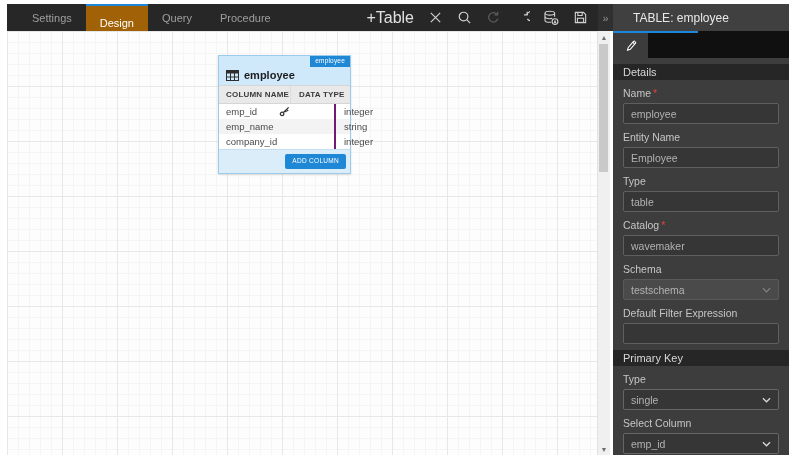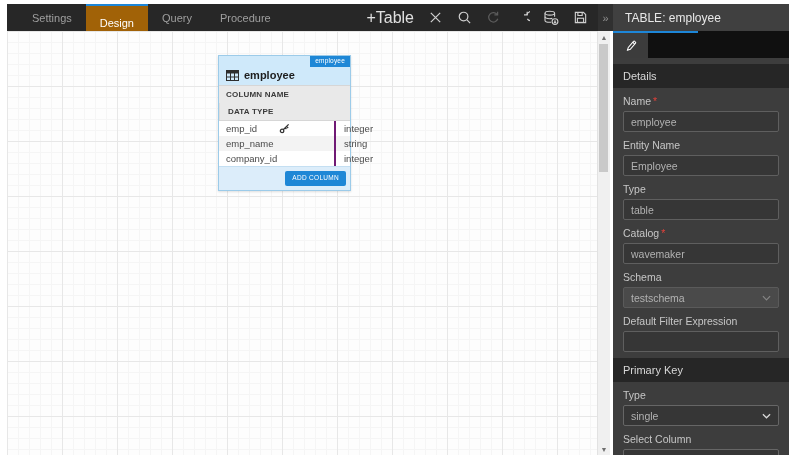--- a/index.html
+++ b/index.html
@@ -37,42 +37,42 @@
   .vscroll .thumb{position:absolute;left:1px;top:13px;width:9px;height:128px;background:#c9c9c9;cursor:pointer;}
 
   
   .card{position:absolute;left:211px;top:24px;width:131px;background:#ffffff;
         border:1px solid #9ccbe9;box-shadow:0 1px 2px rgba(0,0,0,.12);cursor:move;}
   .card-badge{position:absolute;top:0;right:0;background:#1e87d6;color:#ffffff;font-size:6.5px;
               padding:2px 5px;line-height:1;letter-spacing:.2px;}
   .card-header{background:#cfe9fa;height:29px;display:flex;align-items:flex-end;padding:0 0 4px 7px;box-sizing:border-box;}
   .card-header svg{display:block;margin-right:5px;}
   .card-title{font-size:11px;font-weight:bold;color:#1d1d1d;line-height:12px;}
-  .thead{display:flex;background:#e9e9e9;border-top:1px solid #d6d6d6;border-bottom:1px solid #d6d6d6;flex-direction:column;}
+  .thead{display:flex;background:#e9e9e9;border-top:1px solid #d6d6d6;border-bottom:1px solid #d6d6d6;}
   .thead .c1,.trow .c1{width:64px;padding-left:7px;flex:none;}
   .thead .c2,.trow .c2{flex:1;padding-left:8px;border-left:1px solid #dcdcdc;}
   .thead div{font-size:8px;font-weight:bold;color:#3a3a3a;padding-top:4px;padding-bottom:4px;letter-spacing:.2px;}
   .trow{display:flex;align-items:center;height:15px;font-size:9.5px;color:#4a4a4a;cursor:pointer;}
   .trow.alt{background:#f3f3f3;align-items:center;}
   .trow .c1{display:flex;align-items:center;justify-content:space-between;padding-right:4px;}
   .trow .c2{border-left:2px solid #701a75;align-self:stretch;display:flex;align-items:center;margin-left:40px;}
   .card-footer{position:relative;height:23px;background:#dcedfa;border-top:1px solid #c4dff2;}
   .add-col-btn{position:absolute;right:4px;top:4px;background:#1e87d6;color:#ffffff;border:none;
                font-size:6.5px;padding:4px 7px;line-height:1;border-radius:2px;cursor:pointer;
                font-family:inherit;letter-spacing:.3px;}
 
   
   .panel{position:absolute;left:613px;top:4px;width:176px;height:451px;background:#3d3d3d;overflow:hidden;}
   .panel-header{height:27px;background:#404040;color:#e8e8e8;font-size:12px;display:flex;align-items:center;
-                padding-left:12px;}
+                padding-left:20px;}
   .tabstrip{height:27px;background:#101010;position:relative;}
   .tabstrip .blue-line{position:absolute;left:0;top:0;width:85px;height:2px;background:#1d86d8;}
   .edit-tab{position:absolute;left:0;top:2px;width:35px;height:25px;background:#3c3c3c;
             display:flex;align-items:center;justify-content:center;cursor:pointer;}
-  .section-band{height:24px;background:#262626;color:#d8d8d8;font-size:11px;display:flex;align-items:center;
+  .section-band{height:16px;background:#262626;color:#d8d8d8;font-size:11px;display:flex;align-items:center;
                 padding-left:10px;margin-top:6px;}
   .section-band.first{margin-top:6px;}
   .field{padding:0 10px;}
   .field label{display:block;font-size:10.5px;color:#c6c6c6;margin:7px 0 4px;line-height:12px;}
   .req{color:#e0413a;margin-left:2px;}
   .tinput{width:100%;box-sizing:border-box;height:21px;background:#363636;border:1px solid #5f5f5f;
           border-radius:2px;color:#b2b2b2;font-size:10.5px;padding:0 7px;font-family:inherit;outline:none;}
   .sel{height:21px;box-sizing:border-box;border:1px solid #5f5f5f;border-radius:2px;color:#b2b2b2;
        font-size:10.5px;padding:0 7px;display:flex;align-items:center;justify-content:space-between;cursor:pointer;}
   .sel.gray{background:#4a4a4a;border-color:#5a5a5a;}

